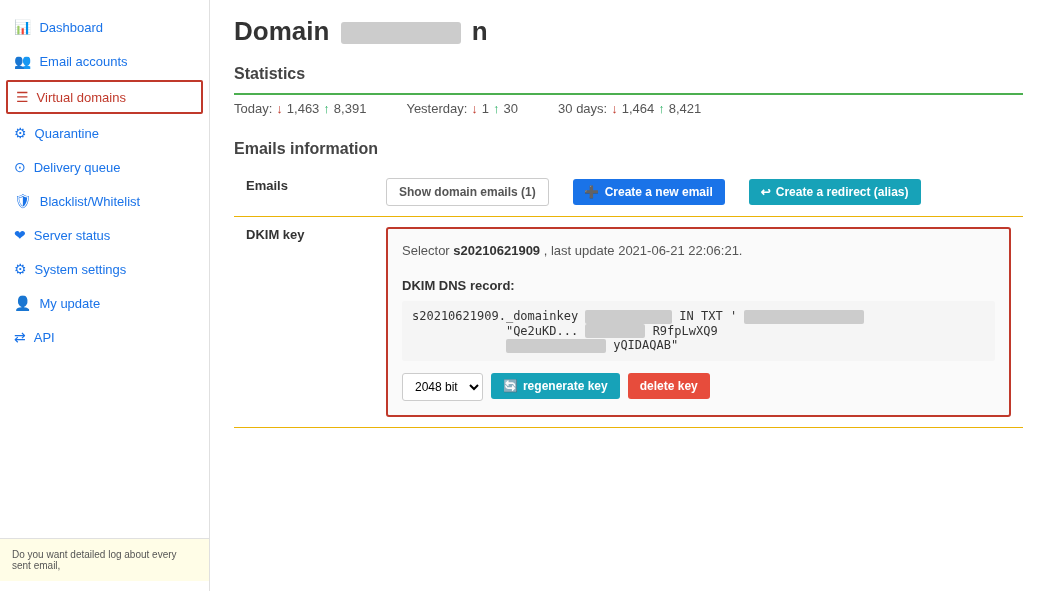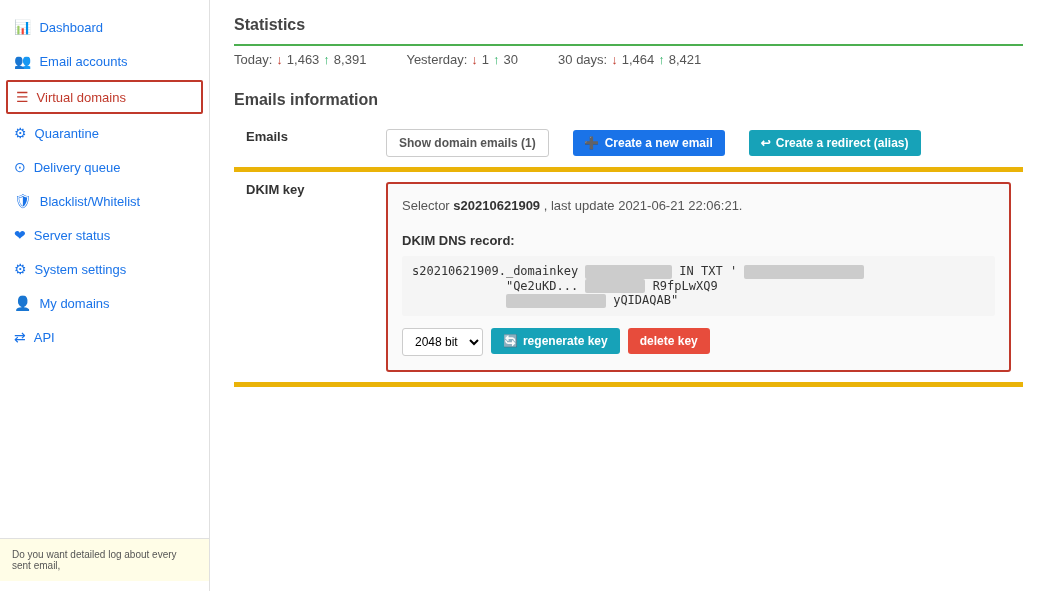--- a/index.html
+++ b/index.html
@@ -85,21 +85,21 @@
       margin-bottom: 24px;
       color: #555;
     }
     .stat-block { display: flex; align-items: center; gap: 4px; }
     .arrow-down { color: #c0392b; }
     .arrow-up { color: #27ae60; }
 
     
     .info-table { width: 100%; border-collapse: collapse; }
     .info-table td { padding: 10px 12px; vertical-align: top; }
-    .info-table tr { border-bottom: 5px solid #eab308; }
+    .info-table tr { border-bottom: 1px solid #eab308; }
     .info-table .label { font-weight: bold; width: 140px; color: #333; }
     .info-table .value { color: #333; }
 
     
     .btn {
       display: inline-flex;
       align-items: center;
       gap: 5px;
       padding: 6px 12px;
       border: none;
@@ -196,33 +196,38 @@
   <div class="sidebar-item">
     <span class="icon">❤</span>
     <span>Server status</span>
   </div>
   <div class="sidebar-item">
     <span class="icon">⚙</span>
     <span>System settings</span>
   </div>
   <div class="sidebar-item">
     <span class="icon">👤</span>
-    <span>My domains</span>
+    <span>My update</span>
   </div>
   <div class="sidebar-item">
     <span class="icon">⇄</span>
     <span>API</span>
   </div>
   <div class="sidebar-bottom">
     <span>Do you want detailed log about every sent email,</span>
   </div>
 </nav>
 
 <main class="main">
 
+  <div class="page-title">
+    <span>Domain</span>
+    <span class="blurred">&nbsp;&nbsp;&nbsp;&nbsp;&nbsp;&nbsp;&nbsp;&nbsp;&nbsp;&nbsp;</span>
+    <span>n</span>
+  </div>
 
   <div class="section-title">Statistics</div>
   <div style="margin-bottom:4px;">
     <div class="stats-line" style="height:2px; background: linear-gradient(to right, #4caf50 0%, #4caf50 100%); margin-bottom:6px; position:relative;">
       
     </div>
   </div>
   <div class="stats-numbers">
     <div class="stat-block">
       <span>Today:</span>

